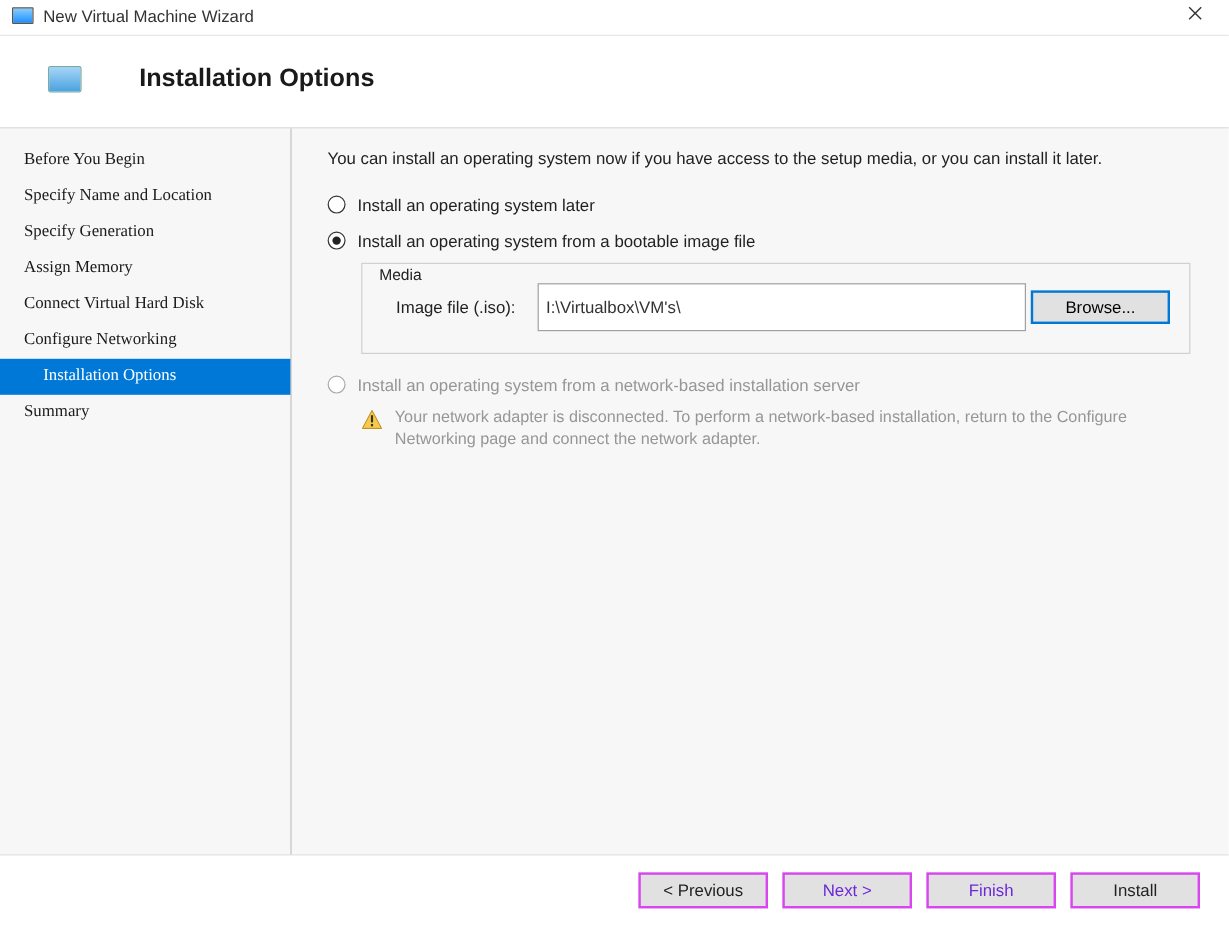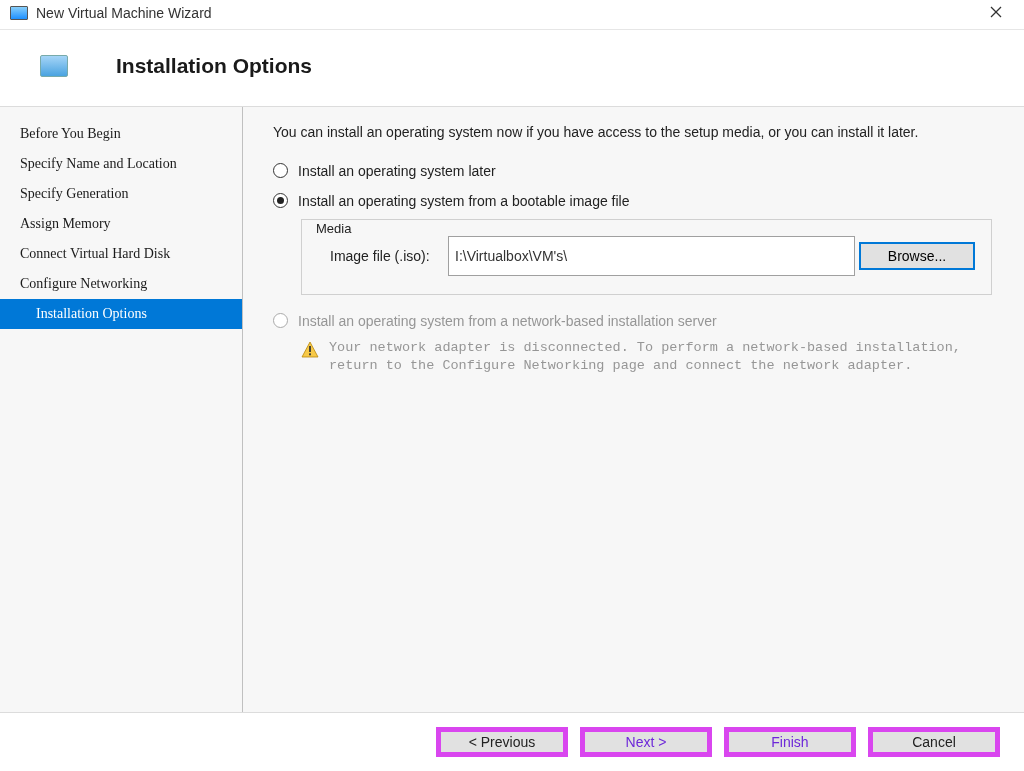--- a/index.html
+++ b/index.html
@@ -149,42 +149,41 @@
       border: 2px solid #0078d7;
       font-size: 14px;
       cursor: pointer;
       font-family: inherit;
     }
     .warning-block {
       display: flex;
       align-items: flex-start;
       margin: 10px 0 0 28px;
       font-size: 13.5px;
-      font-family: Liberation Mono, monospace;
     }
     .warning-icon {
       flex-shrink: 0;
       width: 18px; height: 18px;
       margin-right: 10px;
       margin-top: 2px;
     }
     .warning-text { color: #969696; line-height: 1.4; }
     .button-bar {
       display: flex;
       justify-content: flex-end;
       align-items: center;
       padding: 14px 24px;
       background: #ffffff;
       gap: 12px;
     }
     .nav-btn {
-      width: 132px;
+      width: 108px;
       height: 30px;
       background: #e1e1e1;
-      border: 5px solid #d946ef;
+      border: 2px solid #d946ef;
       font-size: 14px;
       font-family: inherit;
       cursor: pointer;
       color: #222;
     }
     .nav-btn.disabled {
       color: #6d28d9;
       cursor: default;
     }
   </style>
@@ -213,20 +212,21 @@
   <div class="body">
 
     <div class="sidebar">
       <div class="sidebar-item"><span>Before You Begin</span></div>
       <div class="sidebar-item"><span>Specify Name and Location</span></div>
       <div class="sidebar-item"><span>Specify Generation</span></div>
       <div class="sidebar-item"><span>Assign Memory</span></div>
       <div class="sidebar-item"><span>Connect Virtual Hard Disk</span></div>
       <div class="sidebar-item"><span>Configure Networking</span></div>
       <div class="sidebar-item selected"><span>Installation Options</span></div>
+      <div class="sidebar-item"><span>Summary</span></div>
     </div>
 
     <div class="content">
       <p class="intro">You can install an operating system now if you have access to the setup media, or you can install it later.</p>
 
       <div class="radio-row">
         <span class="radio"></span>
         <span class="radio-label">Install an operating system later</span>
       </div>
 
@@ -258,16 +258,16 @@
         <span class="warning-text">Your network adapter is disconnected. To perform a network-based installation, return to the Configure Networking page and connect the network adapter.</span>
       </div>
     </div>
 
   </div>
 
   <div class="button-bar">
     <button class="nav-btn">&lt; Previous</button>
     <button class="nav-btn disabled">Next &gt;</button>
     <button class="nav-btn disabled">Finish</button>
-    <button class="nav-btn">Cancel</button>
+    <button class="nav-btn">Install</button>
   </div>
 
 </div>
 
 </body></html>

